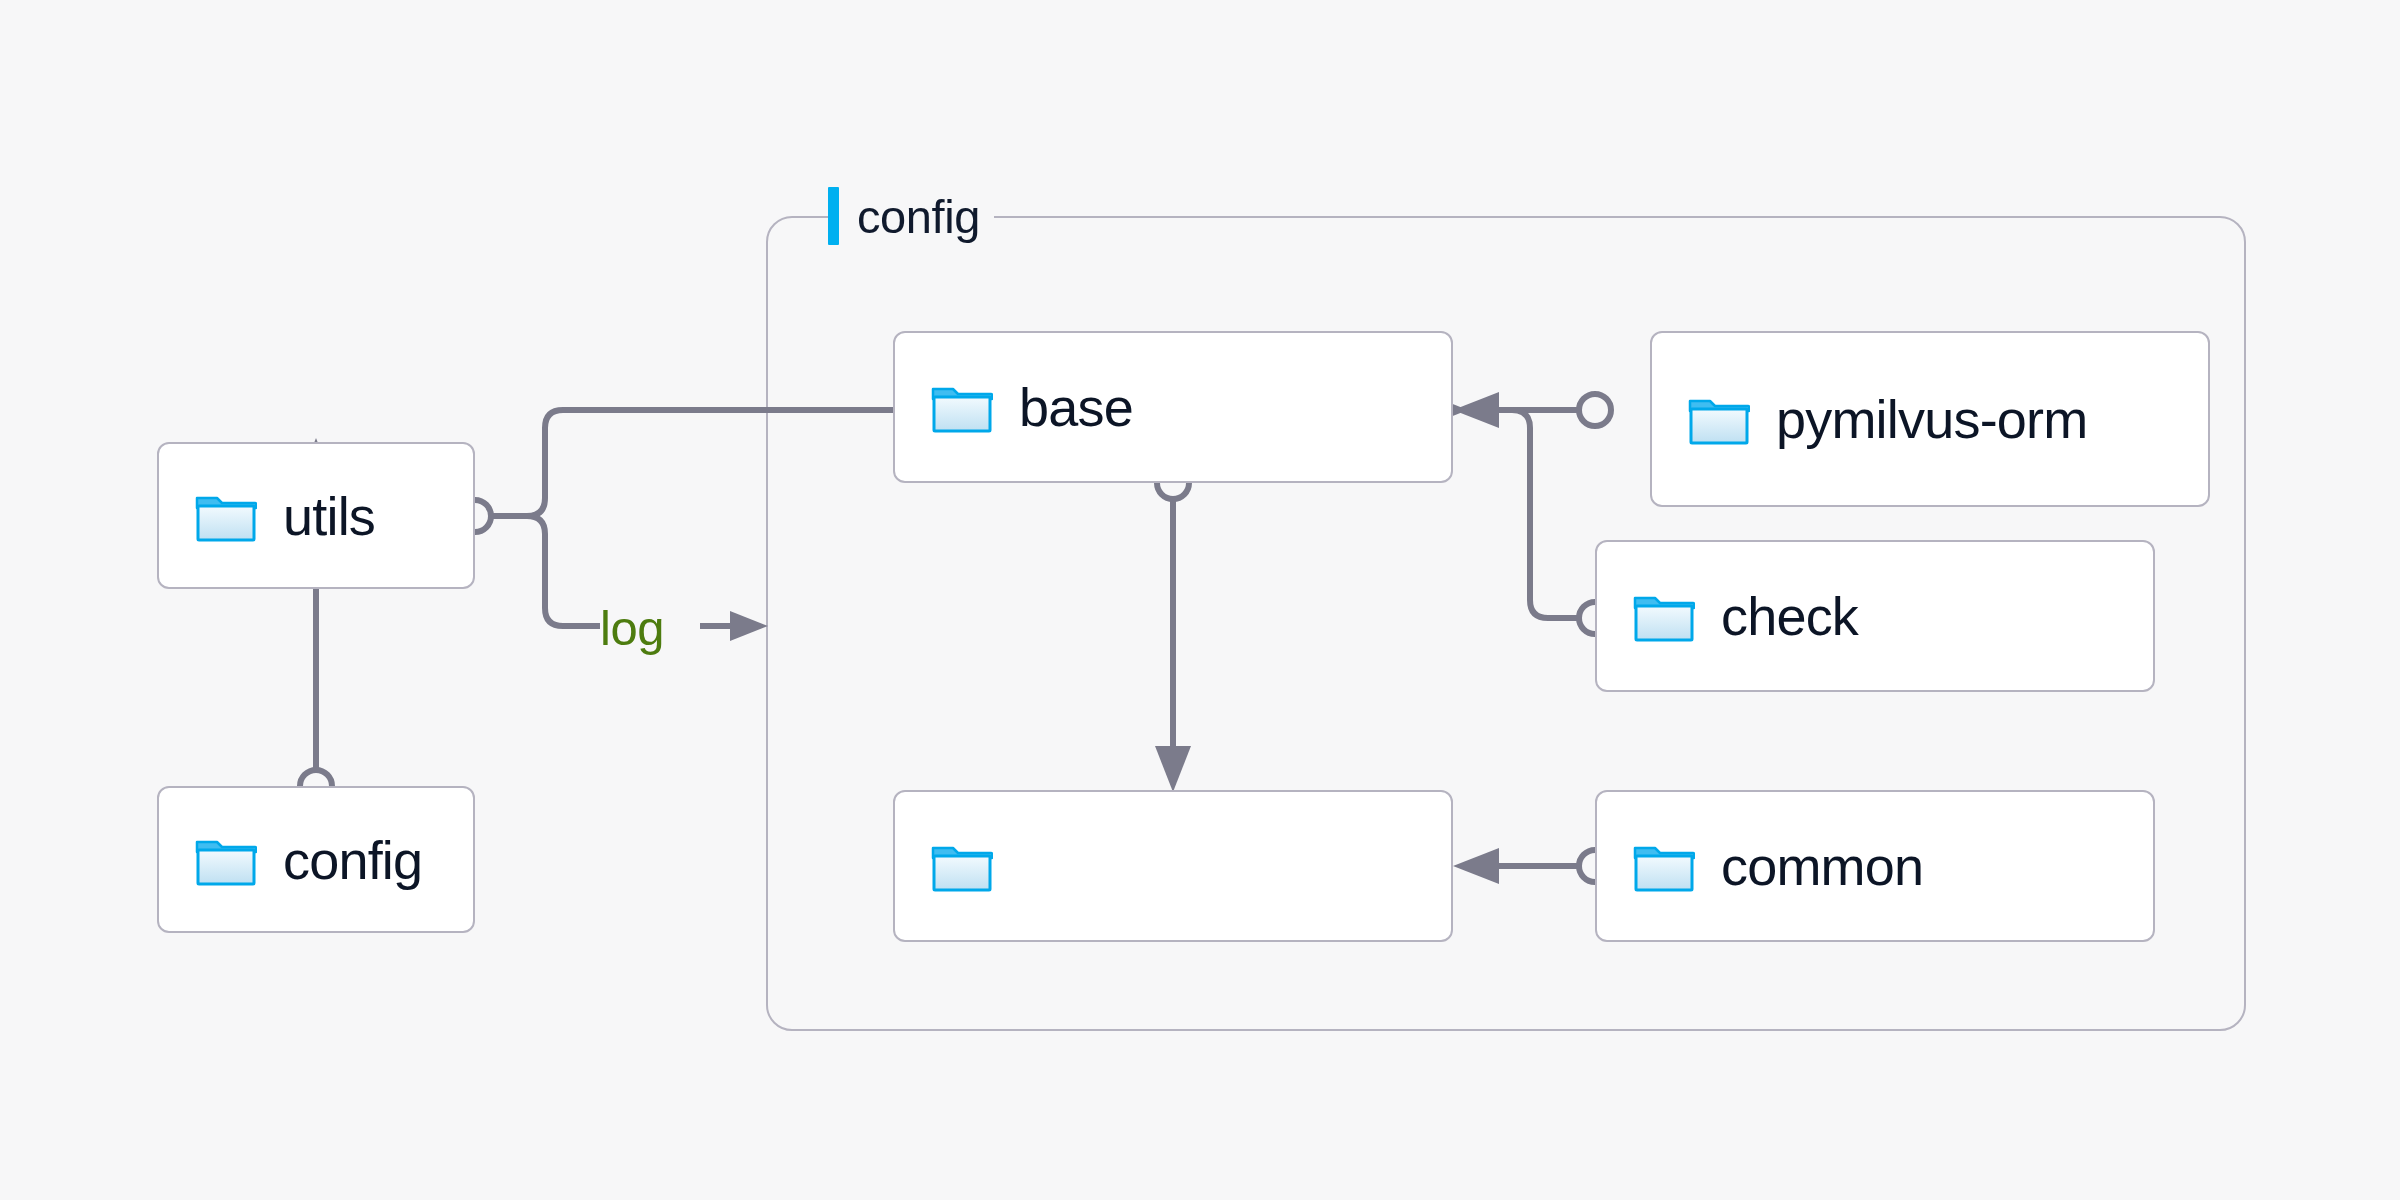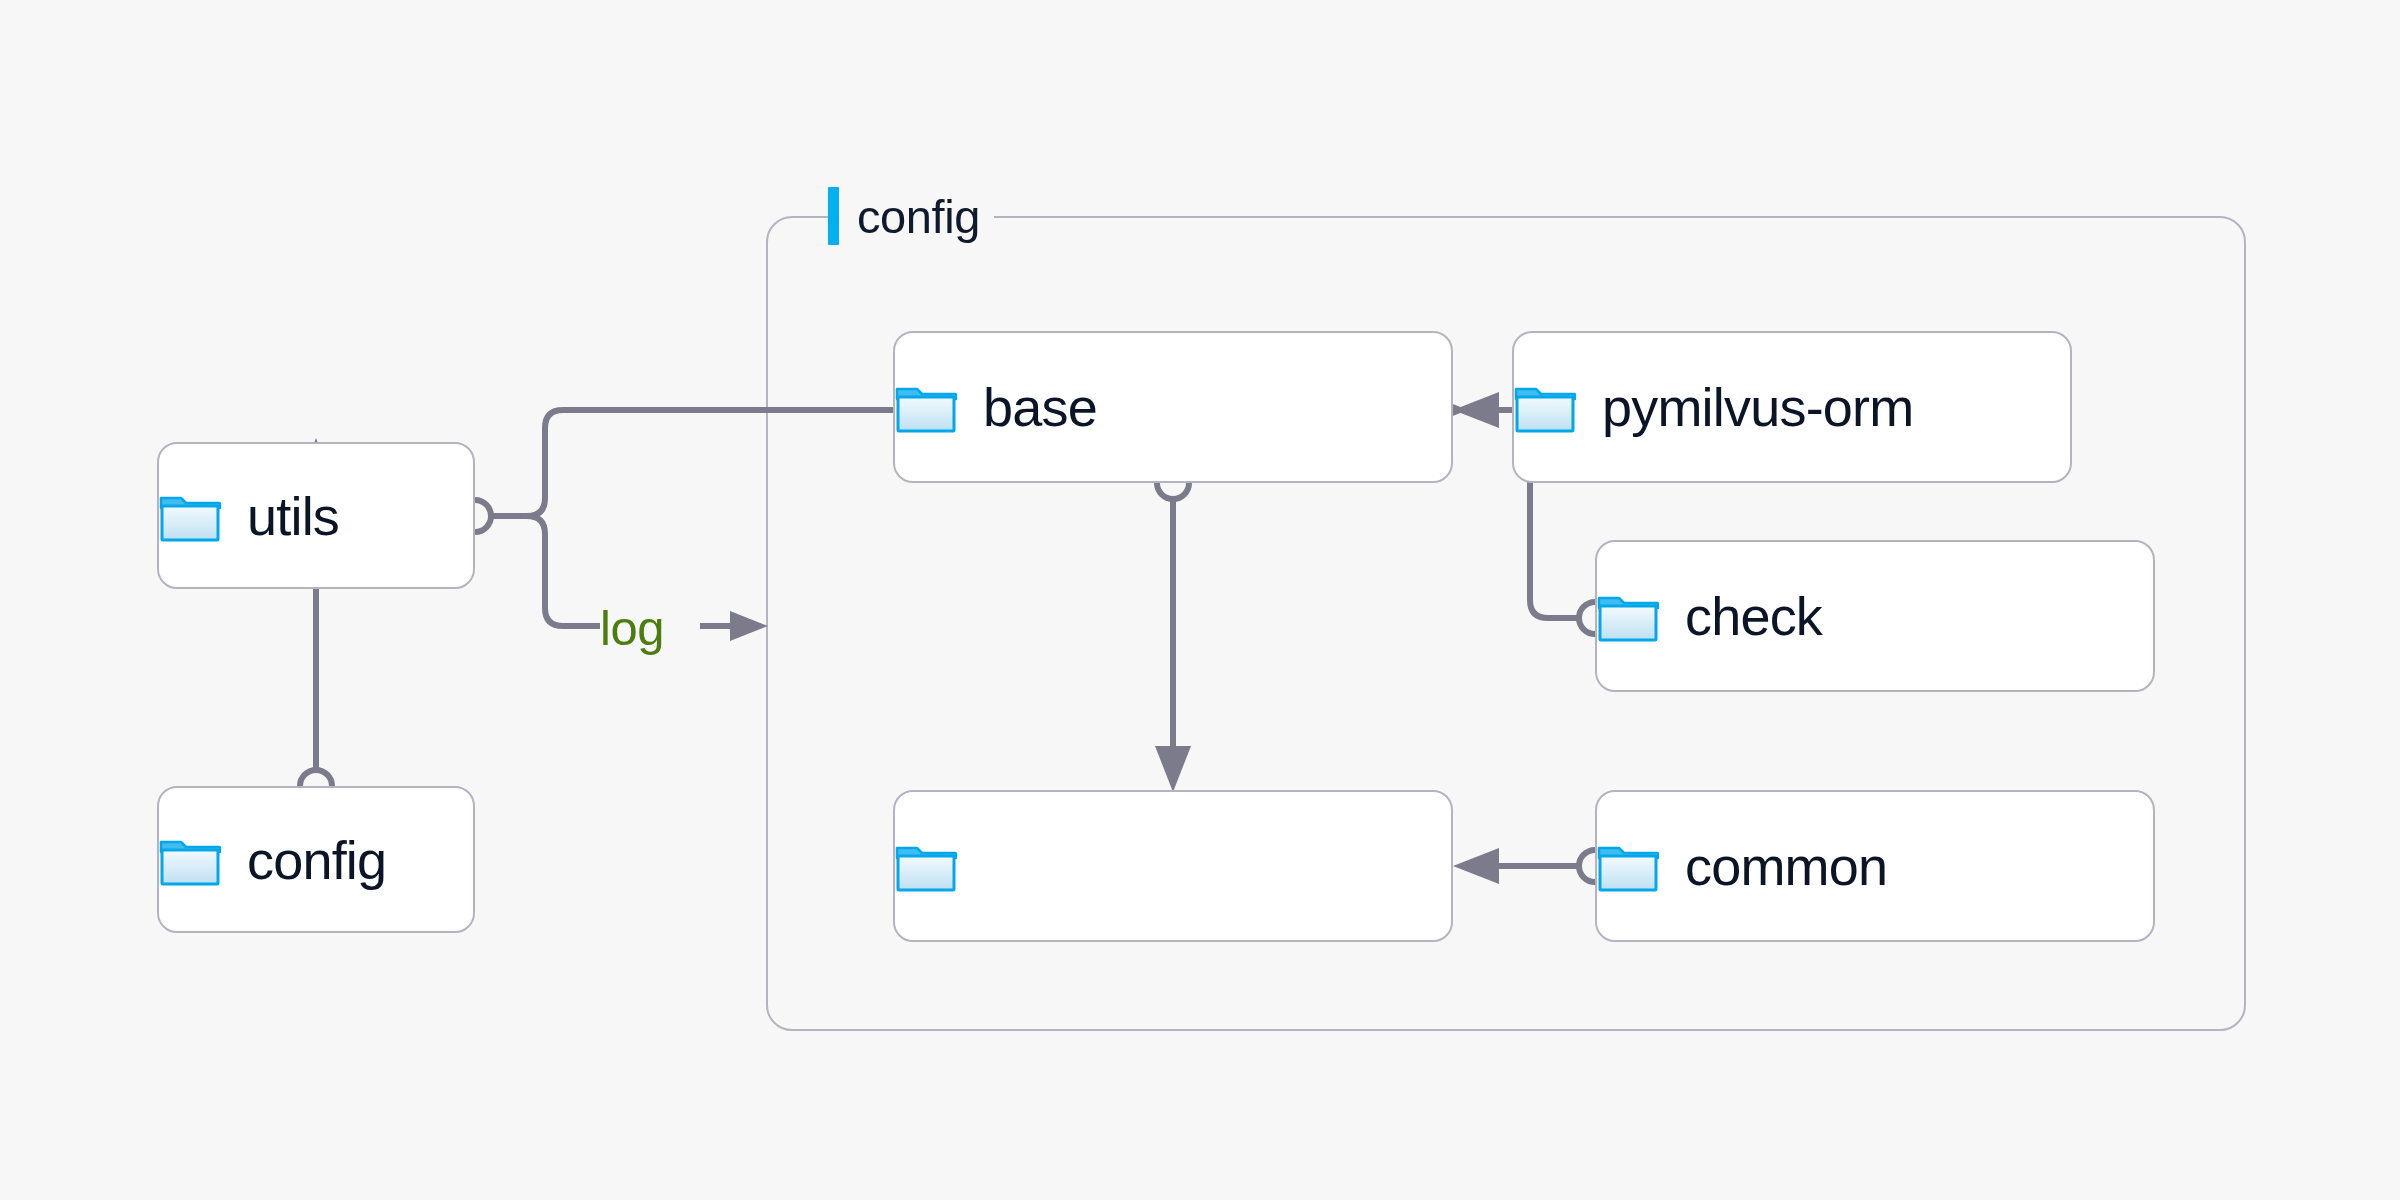--- a/index.html
+++ b/index.html
@@ -46,23 +46,24 @@
     letter-spacing: -0.4px;
     white-space: nowrap;
   }
 
   
   .node {
     position: absolute;
     box-sizing: border-box;
     background: #ffffff;
     border: 2px solid #b5b3c0;
-    border-radius: 20px;
+    border-radius: 12px;
     display: flex;
     align-items: center;
+    padding-left: 36px;
     gap: 26px;
     text-align: center;
   }
   .node-label {
     font-size: 54px;
     color: #0c1526;
     letter-spacing: -0.8px;
     white-space: nowrap;
     font-weight: 400;
   }
@@ -204,21 +205,21 @@
 
   <div class="node" id="node-testcases" style="left: 893px; top: 790px; width: 560px; height: 152px;">
     <span class="folder-icon">
       <svg viewBox="0 0 62 56" width="62" height="56">
         <path d="M2 10 h20 l5 5 h33 a1 1 0 0 1 1 1 v4 H2 z" fill="#3fbdf1" stroke="#00a8ea" stroke-width="2.5" stroke-linejoin="round"></path>
         <rect x="3" y="18" width="56" height="34" rx="1" fill="url(#folderFill)" stroke="#00a8ea" stroke-width="3"></rect>
       </svg>
     </span>
   </div>
 
-  <div class="node" id="node-pymilvus-orm" style="left: 1512px; top: 331px; width: 560px; height: 152px;">
+  <div class="node" id="node-pymilvus-orm" style="left: 1650px; top: 331px; width: 560px; height: 176px;">
     <span class="folder-icon">
       <svg viewBox="0 0 62 56" width="62" height="56">
         <path d="M2 10 h20 l5 5 h33 a1 1 0 0 1 1 1 v4 H2 z" fill="#3fbdf1" stroke="#00a8ea" stroke-width="2.5" stroke-linejoin="round"></path>
         <rect x="3" y="18" width="56" height="34" rx="1" fill="url(#folderFill)" stroke="#00a8ea" stroke-width="3"></rect>
       </svg>
     </span>
     <span class="node-label">pymilvus-orm</span>
   </div>
 
   <div class="node" id="node-check" style="left: 1595px; top: 540px; width: 560px; height: 152px;">

